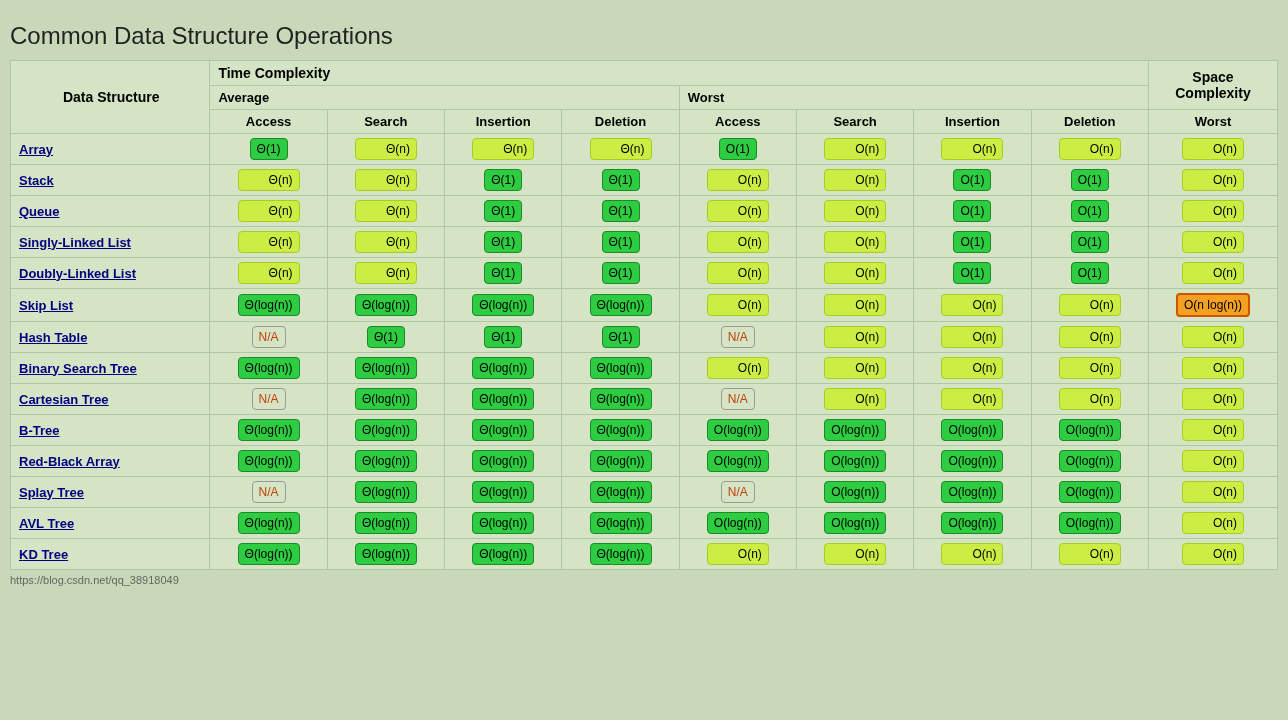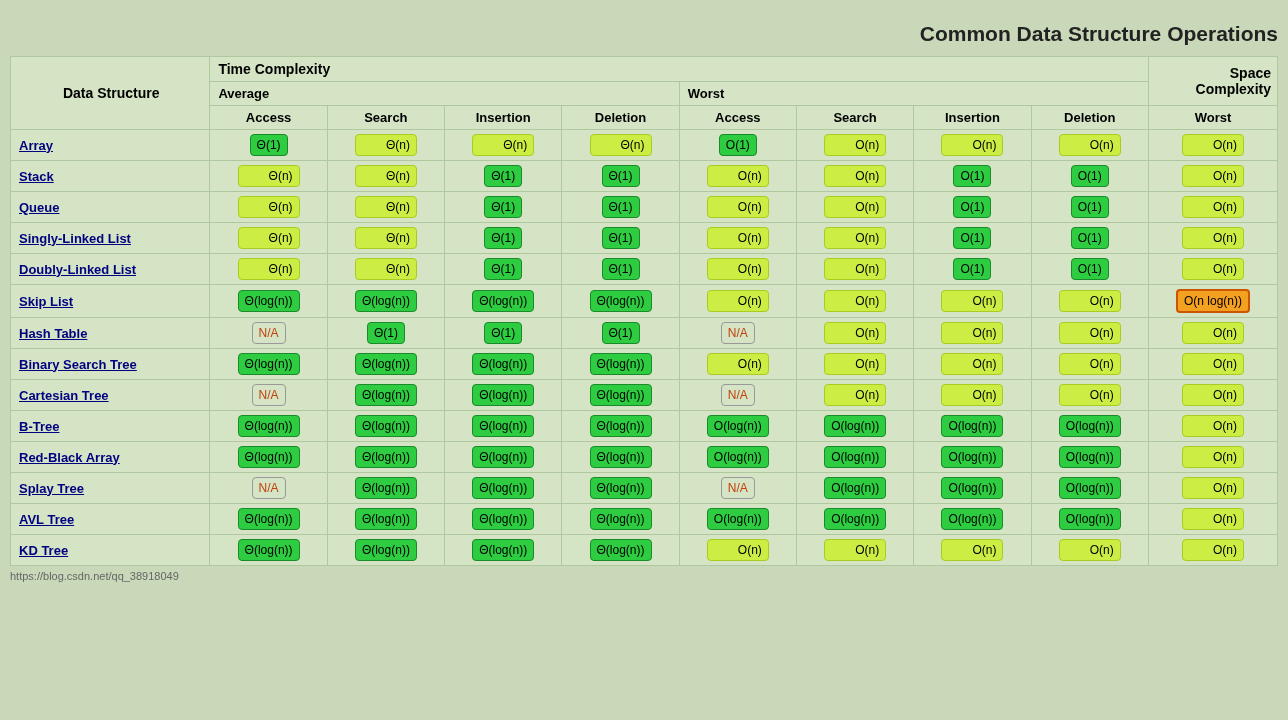--- a/index.html
+++ b/index.html
@@ -5,23 +5,23 @@
     * { box-sizing: border-box; margin: 0; padding: 0; }
     body {
       background: #c8d8b8;
       font-family: Arial, sans-serif;
       font-size: 13px;
       width: 1288px;
       min-height: 720px;
       padding: 10px;
     }
     h1 {
-      text-align: right;
-      font-size: 21px;
-      font-weight: bold;
+      text-align: left;
+      font-size: 24px;
+      font-weight: normal;
       color: #222;
       padding: 12px 0 10px;
     }
     .table-container {
       width: 100%;
       overflow: hidden;
     }
     table {
       border-collapse: collapse;
       width: 100%;
@@ -39,21 +39,20 @@
       color: #000080;
       text-decoration: underline;
       cursor: pointer;
       padding-left: 8px;
       white-space: nowrap;
     }
     .header-main {
       background: #d4e4c4;
       font-weight: bold;
       font-size: 14px;
-      text-align: right;
     }
     .header-sub {
       background: #d4e4c4;
       font-weight: bold;
       font-size: 13px;
     }
     .badge {
       display: inline-block;
       padding: 3px 6px;
       border-radius: 4px;

